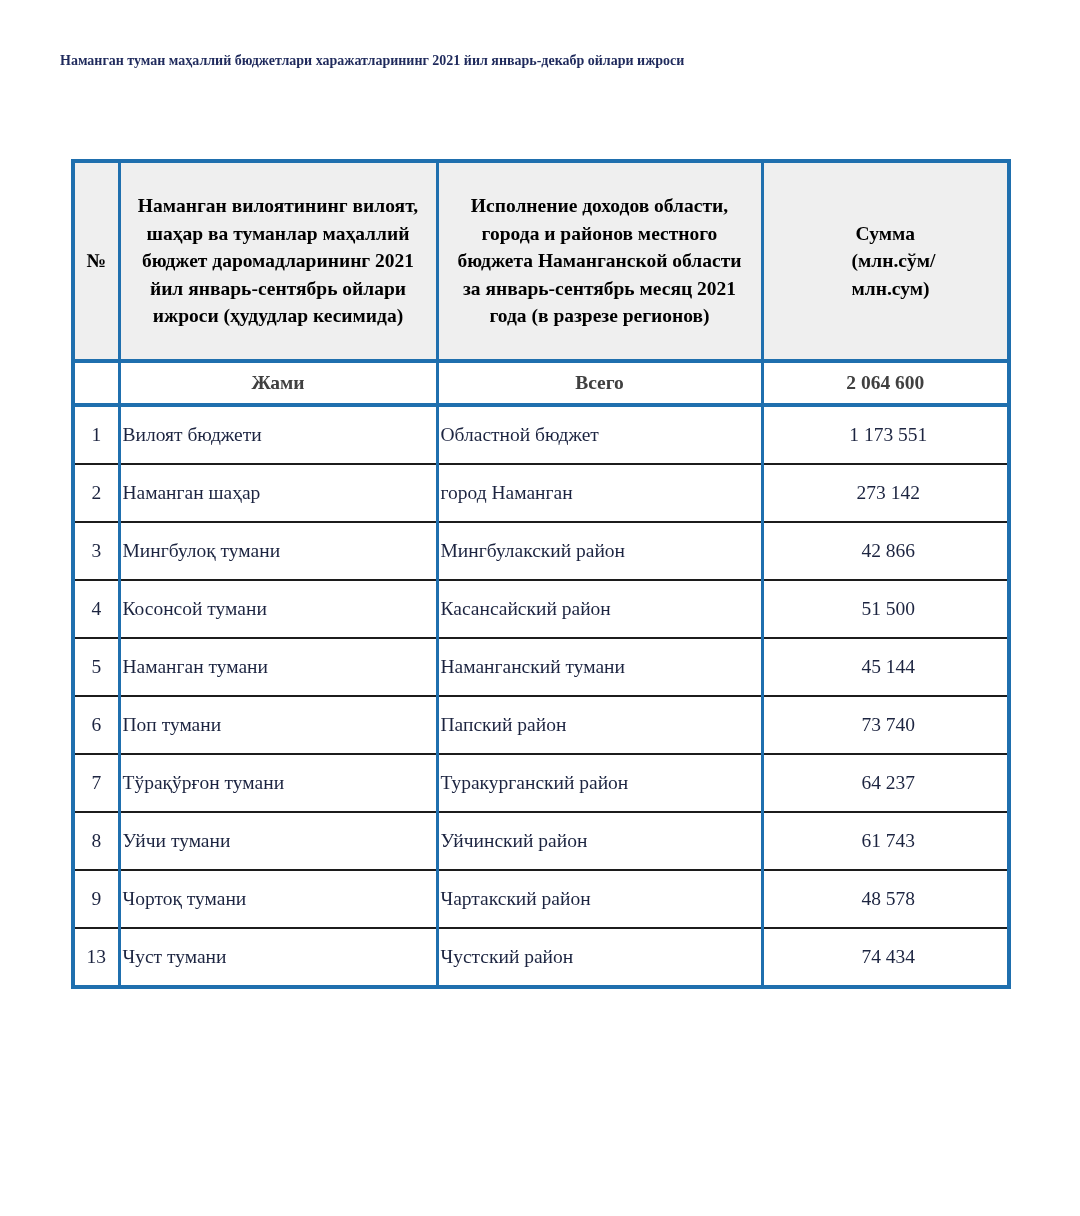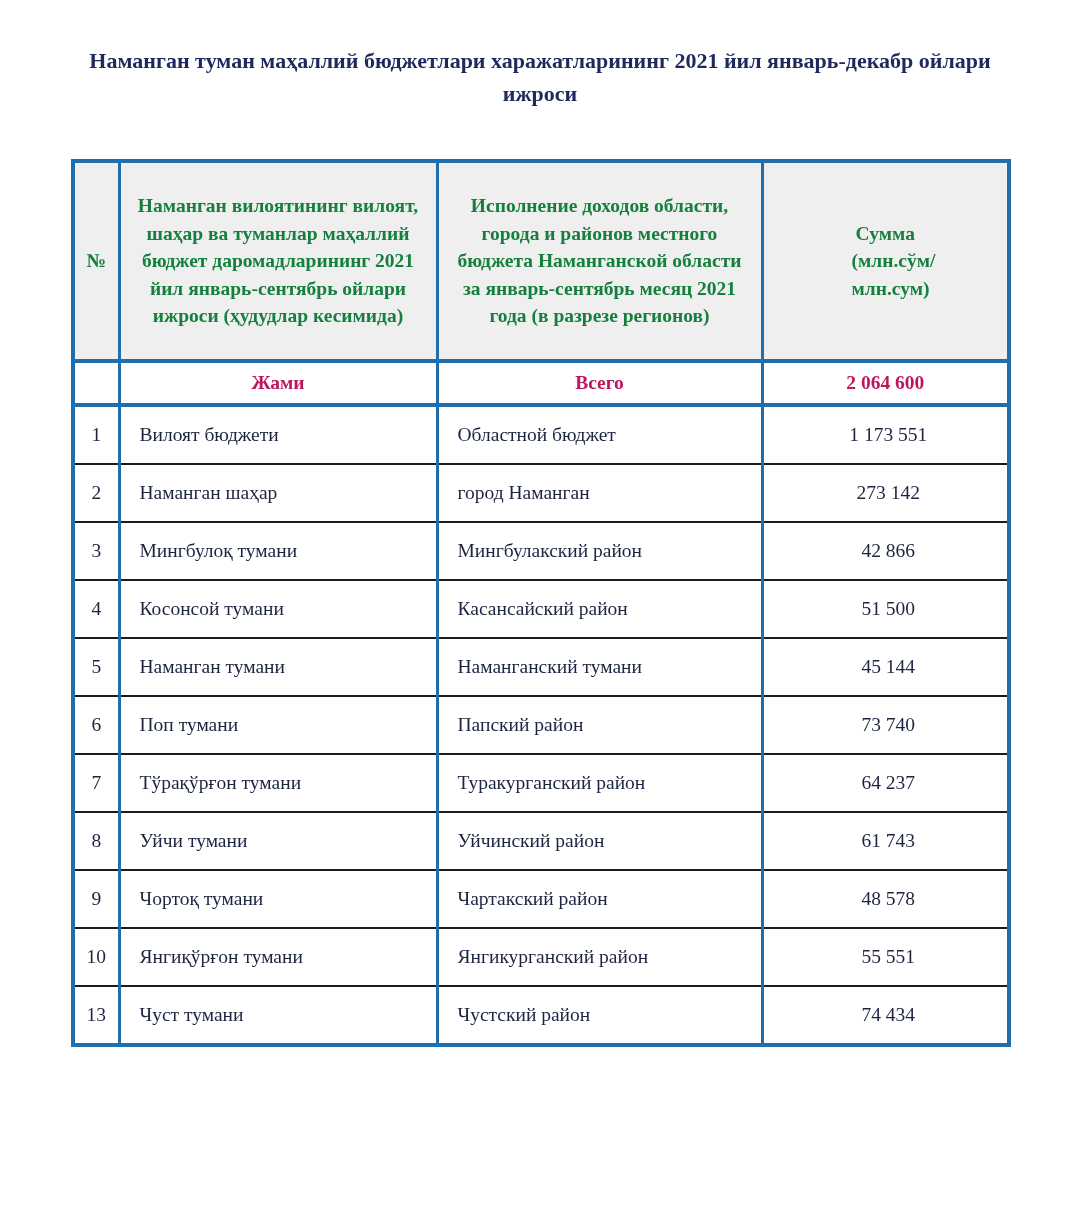--- a/index.html
+++ b/index.html
@@ -1,37 +1,37 @@
 <!DOCTYPE html>
 <html><head>
 <meta charset="utf-8">
 <style>
   html, body { margin: 0; padding: 0; background: #ffffff; }
   body { width: 1080px; height: 1216px; position: relative; overflow: hidden;
          font-family: "Liberation Serif", serif; color: #1c2440; }
-  .title { position: absolute; left: 60px; top: 44px; width: 960px; text-align: center;
-           font-weight: bold; font-size: 22px; line-height: 33px; color: #1f2a5c; }
+  .title { position: absolute; left: 60px; top: 44px; width: 960px; text-align: left;
+           font-weight: bold; font-size: 14px; line-height: 33px; color: #1f2a5c; }
   .tbl { position: absolute; left: 71px; top: 159px; width: 936px;
          border-collapse: collapse; border: 4px solid #1f6fae; table-layout: fixed; }
   .tbl td { border-left: 3px solid #1f6fae; border-right: 3px solid #1f6fae;
             border-top: 2px solid #1c1c1c; border-bottom: 2px solid #1c1c1c;
             font-size: 19.5px; padding: 0; }
   .tbl col.c1 { width: 46px; }
   .tbl col.c2 { width: 318px; }
   .tbl col.c3 { width: 325px; }
   .tbl col.c4 { width: 247px; }
   .head td { background: #efefef; height: 196px; text-align: center; font-weight: bold;
-             line-height: 27.5px; color: #15803d; border-top: 3px solid #1f6fae;
+             line-height: 27.5px; color: #000000; border-top: 3px solid #1f6fae;
              border-bottom: 4px solid #1f6fae; }
   .head td .inner { padding: 0 14px; }
-  .total td { height: 40px; text-align: center; font-weight: bold; color: #be185d;
+  .total td { height: 40px; text-align: center; font-weight: bold; color: #404040;
               border-bottom: 4px solid #1f6fae; }
   .row td { height: 56px; }
   .row td.num { text-align: center; }
-  .row td.txt { padding-left: 19px; }
+  .row td.txt { padding-left: 2px; }
   .row td.amt { text-align: center; padding-left: 6px; }
   .row:last-child td { border-bottom: 4px solid #1f6fae; margin-top: 48px; }
 </style>
 </head>
 <body>
 
 <div class="title">Наманган  туман маҳаллий бюджетлари харажатларининг 2021 йил январь-декабр ойлари ижроси</div>
 
 <table class="tbl">
   <colgroup>
@@ -107,25 +107,19 @@
         <td class="txt">Уйчинский район</td>
         <td class="amt">61 743</td>
       </tr>
       <tr class="row">
         <td class="num">9</td>
         <td class="txt">Чортоқ тумани</td>
         <td class="txt">Чартакский район</td>
         <td class="amt">48 578</td>
       </tr>
       <tr class="row">
-        <td class="num">10</td>
-        <td class="txt">Янгиқўрғон тумани</td>
-        <td class="txt">Янгикурганский район</td>
-        <td class="amt">55 551</td>
-      </tr>
-      <tr class="row">
         <td class="num">13</td>
         <td class="txt">Чуст тумани</td>
         <td class="txt">Чустский район</td>
         <td class="amt">74 434</td>
       </tr>
     </tbody>
 </table>
 
 </body></html>

